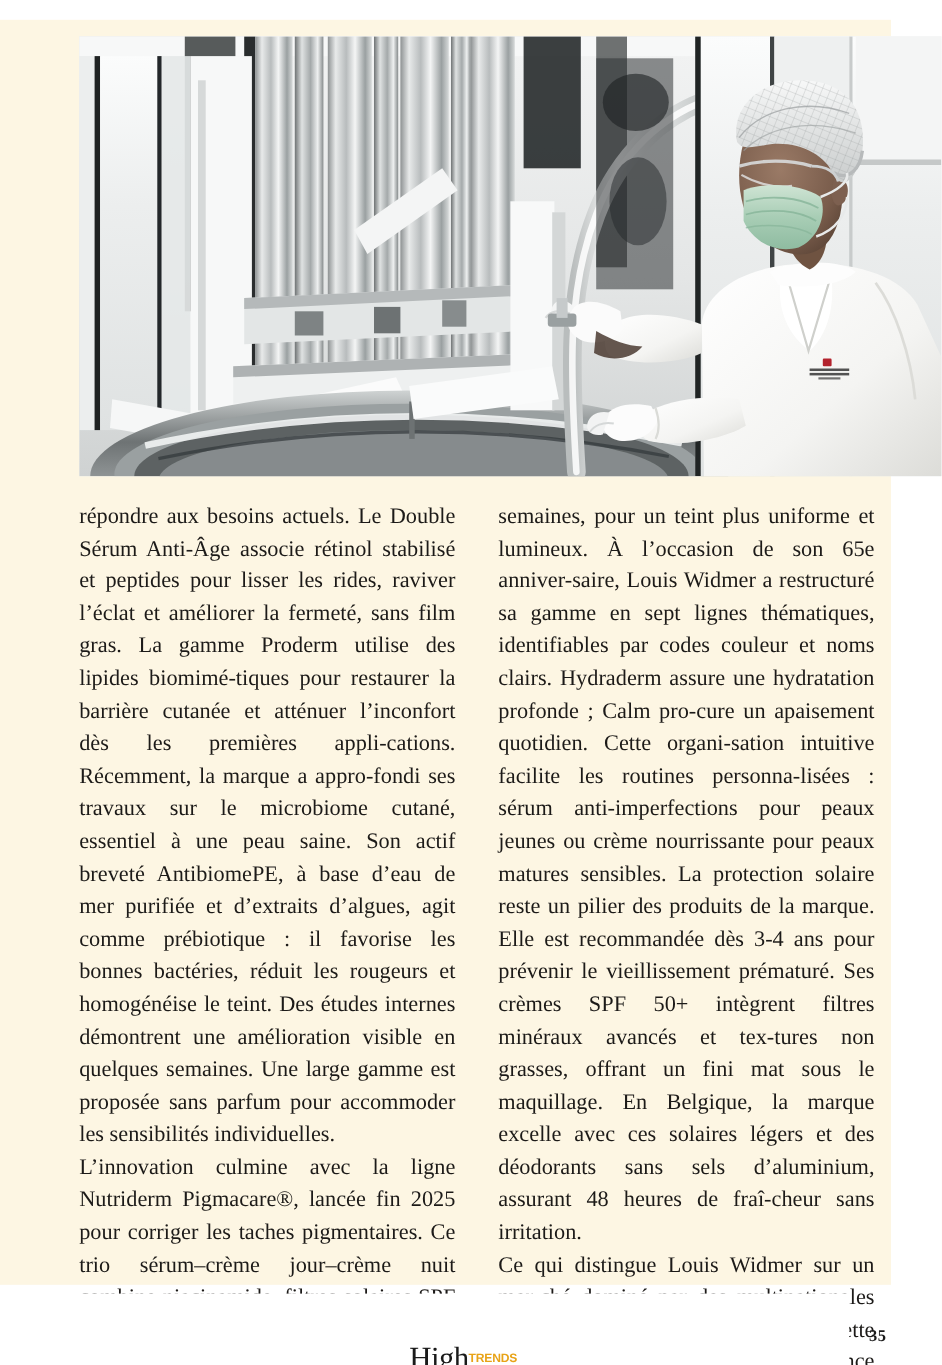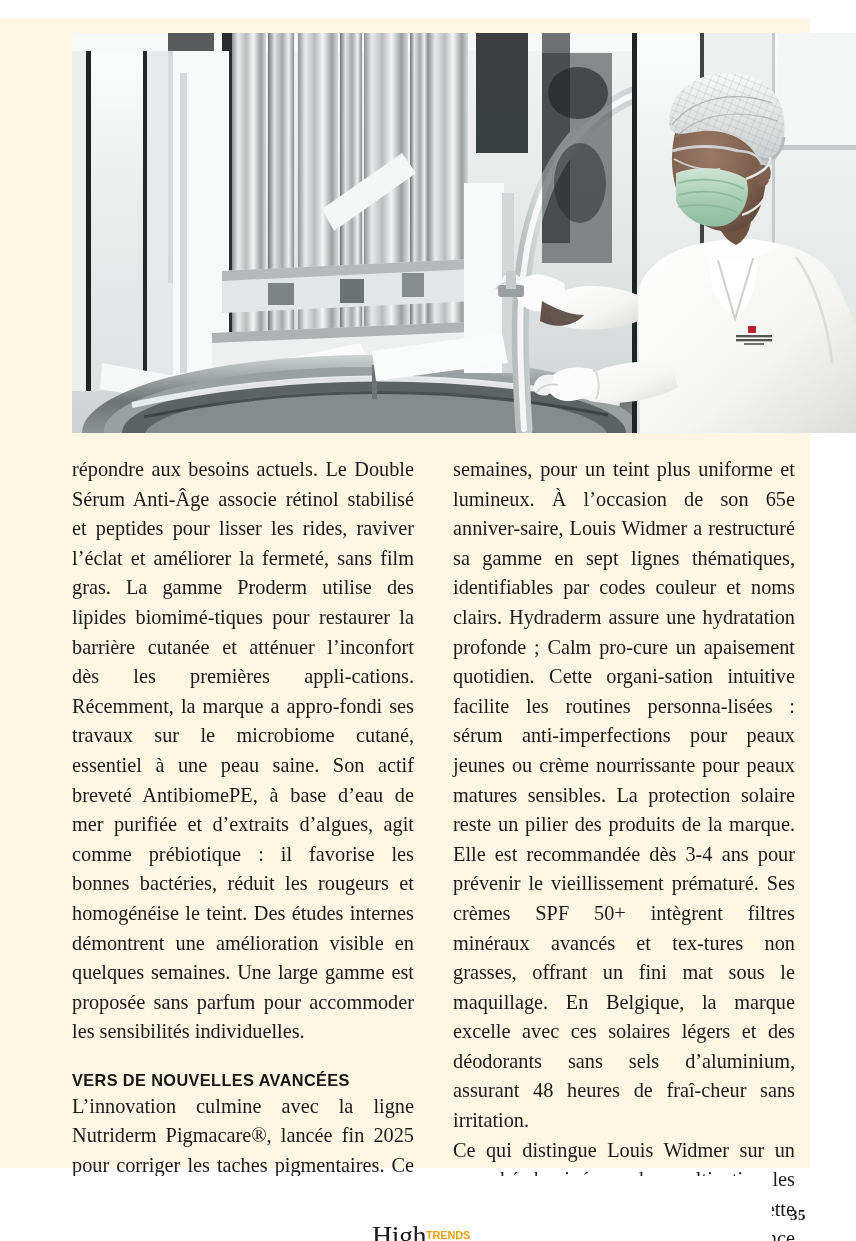--- a/index.html
+++ b/index.html
@@ -329,21 +329,20 @@
       <rect x="426" y="252" width="26" height="12" rx="3" fill="#9aa0a1"></rect>
       <rect x="434" y="238" width="10" height="18" fill="#c6cacb"></rect>
     </svg>
   </div>
 
   <div id="columns">
 
     <div class="col">
       <p class="body-par">répondre aux besoins actuels. Le Double Sérum Anti-Âge associe rétinol stabilisé et peptides pour lisser les rides, raviver l’éclat et améliorer la fermeté, sans film gras. La gamme Proderm utilise des lipides biomimé-tiques pour restaurer la barrière cutanée et atténuer l’inconfort dès les premières appli-cations. Récemment, la marque a appro-fondi ses travaux sur le microbiome cutané, essentiel à une peau saine. Son actif breveté AntibiomePE, à base d’eau de mer purifiée et d’extraits d’algues, agit comme prébiotique : il favorise les bonnes bactéries, réduit les rougeurs et homogénéise le teint. Des études internes démontrent une amélioration visible en quelques semaines. Une large gamme est proposée sans parfum pour accommoder les sensibilités individuelles.</p>
 
-      <h2 class="subhead">VERS DE NOUVELLES AVANCÉES</h2>
 
       <p class="body-par">L’innovation culmine avec la ligne Nutriderm Pigmacare®, lancée fin 2025 pour corriger les taches pigmentaires. Ce trio sérum–crème jour–crème nuit combine niacinamide, filtres solaires SPF 50+ et actifs éclaircissants. Les essais cliniques internes révèlent une réduc-tion moyenne de 70 % des taches en huit</p>
     </div>
 
     <div class="col">
       <p class="body-par">semaines, pour un teint plus uniforme et lumineux. À l’occasion de son 65e anniver-saire, Louis Widmer a restructuré sa gamme en sept lignes thématiques, identifiables par codes couleur et noms clairs. Hydraderm assure une hydratation profonde ; Calm pro-cure un apaisement quotidien. Cette organi-sation intuitive facilite les routines personna-lisées : sérum anti-imperfections pour peaux jeunes ou crème nourrissante pour peaux matures sensibles. La protection solaire reste un pilier des produits de la marque. Elle est recommandée dès 3-4 ans pour prévenir le vieillissement prématuré. Ses crèmes SPF 50+ intègrent filtres minéraux avancés et tex-tures non grasses, offrant un fini mat sous le maquillage. En Belgique, la marque excelle avec ces solaires légers et des déodorants sans sels d’aluminium, assurant 48 heures de fraî-cheur sans irritation.</p>
       <p class="body-par">Ce qui distingue Louis Widmer sur un mar-ché dominé par des multinationales est son statut d’entreprise familiale. Cette singula-rité garantit une indépendance totale et une exigence quotidienne, tant dans le dévelop-pement produits que dans les relations avec les patients.</p>
     </div>
 
   </div>

